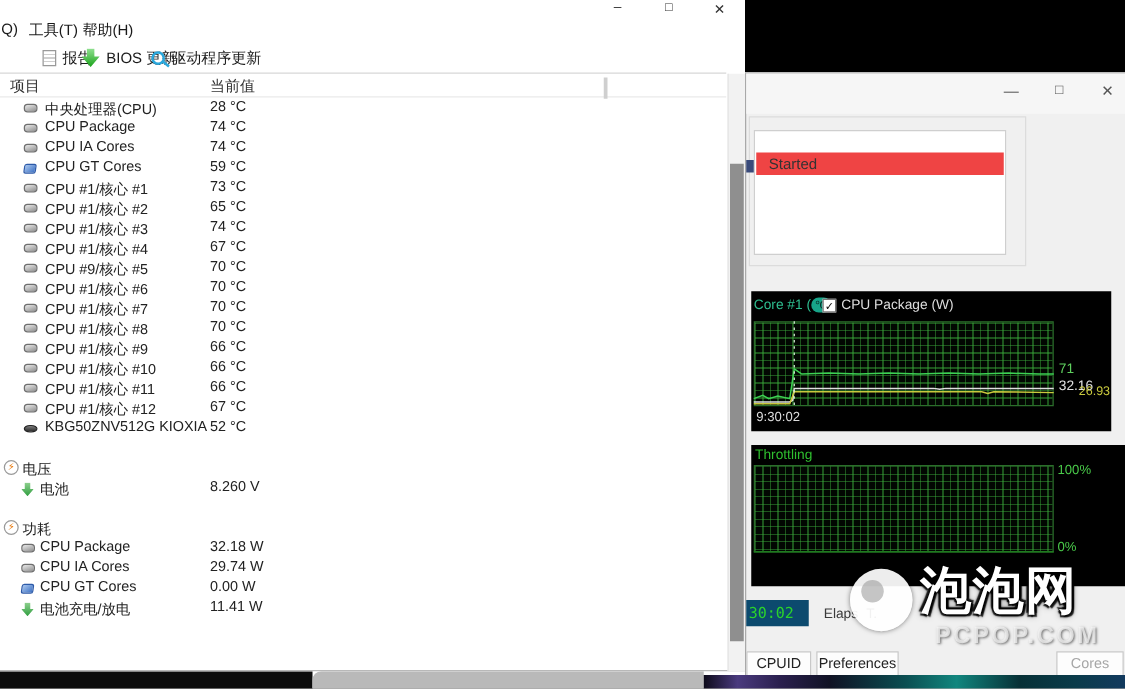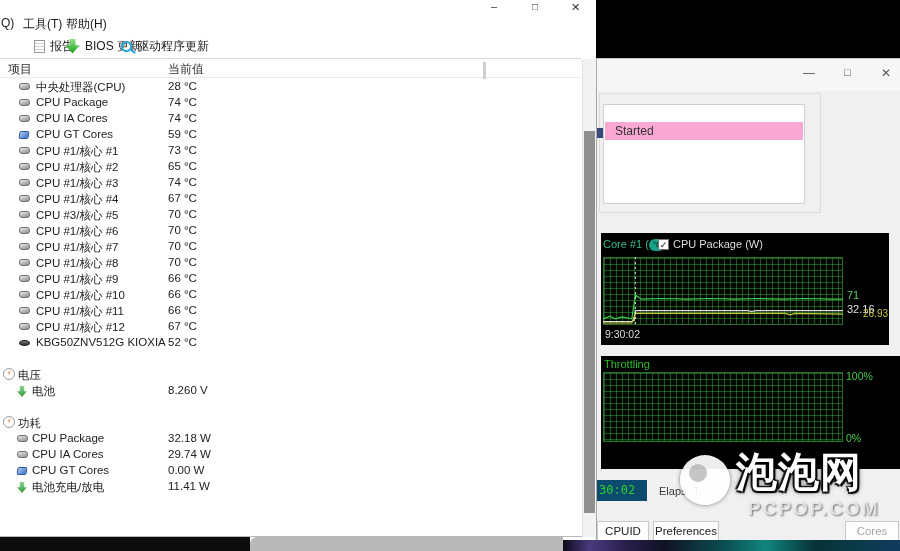--- a/index.html
+++ b/index.html
@@ -11,21 +11,21 @@
   .black-top{position:absolute;left:594px;top:0;width:306px;height:58px;background:#000;}
 
   
   .bg-window{position:absolute;left:596px;top:58px;width:304px;height:482px;
              background:#f0f0f0;border-left:1px solid #a9a9a9;border-top:1px solid #c6c6c6;}
   .bg-titlebar{position:absolute;left:0;top:0;width:100%;height:32px;background:#f6f6f6;}
   .bgc{position:absolute;top:7px;font-size:12px;color:#555;cursor:default;}
   .bgc-min{left:206px;} .bgc-max{left:247px;font-size:11px;} .bgc-close{left:284px;}
   .groupbox{position:absolute;left:2px;top:34px;width:222px;height:120px;border:1px solid #dcdcdc;}
   .white-panel{position:absolute;left:6px;top:45px;width:202px;height:100px;background:#fff;border:1px solid #cfcfcf;}
-  .sel-row{position:absolute;left:1px;right:1px;top:17px;height:18px;background:#f9a8d4;
+  .sel-row{position:absolute;left:1px;right:1px;top:17px;height:18px;background:#ef4444;
            font-size:12px;color:#333;line-height:18px;padding-left:10px;}
   .mini-icon-frag{position:absolute;left:0;top:69px;width:6px;height:10px;background:#394a7a;}
 
   .gpanel{position:absolute;background:#000;}
   .gpanel1{left:4px;top:174px;width:288px;height:112px;}
   .gpanel2{left:4px;top:297px;width:344px;height:113px;}
   .grid{position:absolute;background-color:#020702;border:1px solid #2b6e2b;
         background-image:
           repeating-linear-gradient(to right, rgba(58,170,58,.48) 0 1px, transparent 1px 6px),
           repeating-linear-gradient(to bottom, rgba(58,170,58,.48) 0 1px, transparent 1px 6px);}
@@ -266,21 +266,21 @@
         </div>
 
         <div class="row">
           <span class="ic ric ic-cpu"></span>
           <span class="rlabel">CPU #1/核心 #4</span>
           <span class="rvalue">67 °C</span>
         </div>
 
         <div class="row">
           <span class="ic ric ic-cpu"></span>
-          <span class="rlabel">CPU #3/核心 #5</span>
+          <span class="rlabel">CPU #9/核心 #5</span>
           <span class="rvalue">70 °C</span>
         </div>
 
         <div class="row">
           <span class="ic ric ic-cpu"></span>
           <span class="rlabel">CPU #1/核心 #6</span>
           <span class="rvalue">70 °C</span>
         </div>
 
         <div class="row">

